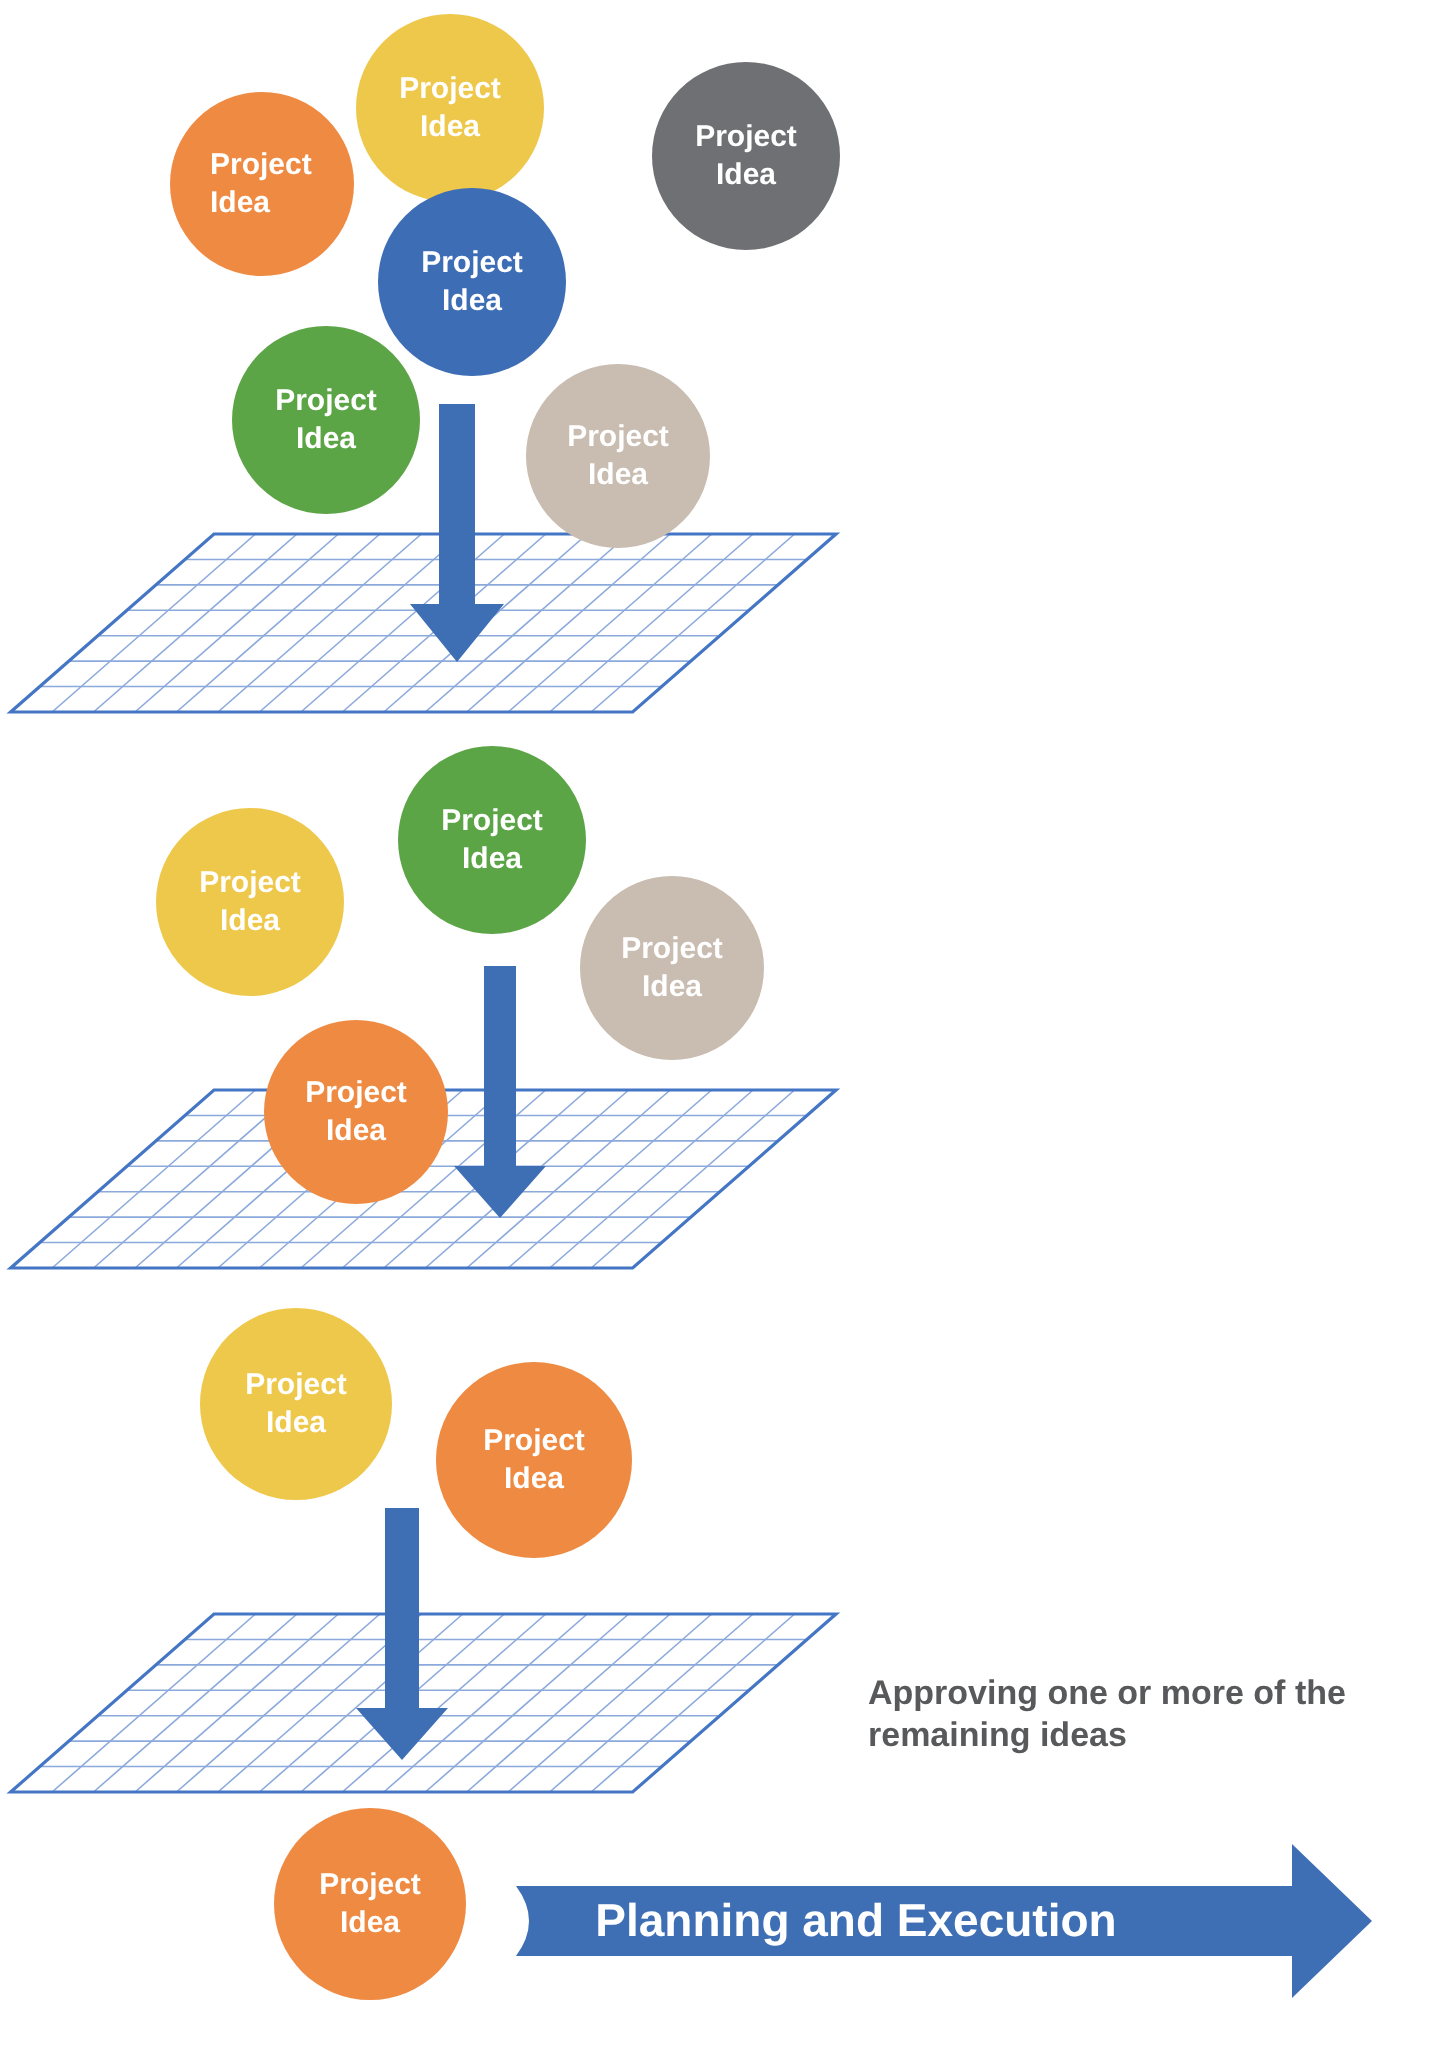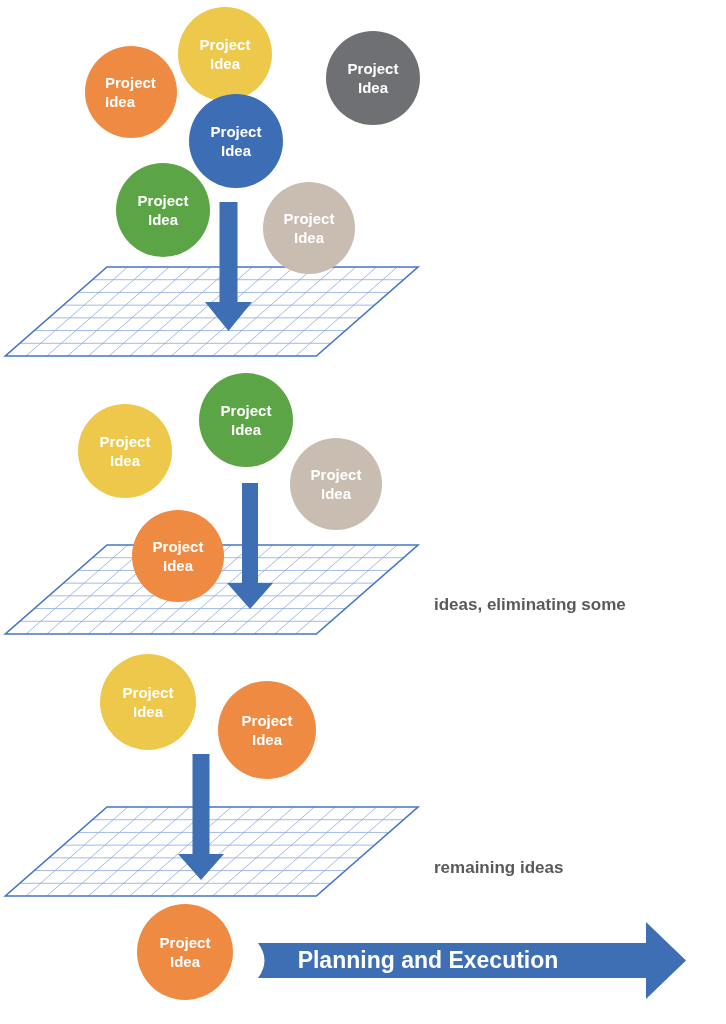--- a/index.html
+++ b/index.html
@@ -27,24 +27,23 @@
     display:flex;align-items:center;justify-content:center;
     color:#fff;font-weight:bold;font-size:23px;white-space:nowrap;
   }
 </style>
 </head>
 <body>
 
 <div id="canvas">
   <div class="caption" id="caption-1" style="top: 573px;">
     <br>
-    <span>ideas, eliminating some</span>
   </div>
   <div class="caption" id="caption-2" style="top: 836px;">
-    <br>
+    <span>Approving one or more of the</span><br>
     <span>remaining ideas</span>
   </div>
   <div class="footer-label">Planning and Execution</div>
 <svg width="430" height="97" viewBox="0 0 430 97" class="gridsvg" style="top: 263px;">
       <g transform="translate(0,4) skewX(-48.8)">
         <line x1="127.73333333333333" y1="0" x2="127.73333333333333" y2="89" stroke="#8CA9DC" stroke-width="0.8" vector-effect="non-scaling-stroke"></line>
         <line x1="148.46666666666667" y1="0" x2="148.46666666666667" y2="89" stroke="#8CA9DC" stroke-width="0.8" vector-effect="non-scaling-stroke"></line>
         <line x1="169.2" y1="0" x2="169.2" y2="89" stroke="#8CA9DC" stroke-width="0.8" vector-effect="non-scaling-stroke"></line>
         <line x1="189.93333333333334" y1="0" x2="189.93333333333334" y2="89" stroke="#8CA9DC" stroke-width="0.8" vector-effect="non-scaling-stroke"></line>
         <line x1="210.66666666666669" y1="0" x2="210.66666666666669" y2="89" stroke="#8CA9DC" stroke-width="0.8" vector-effect="non-scaling-stroke"></line>

